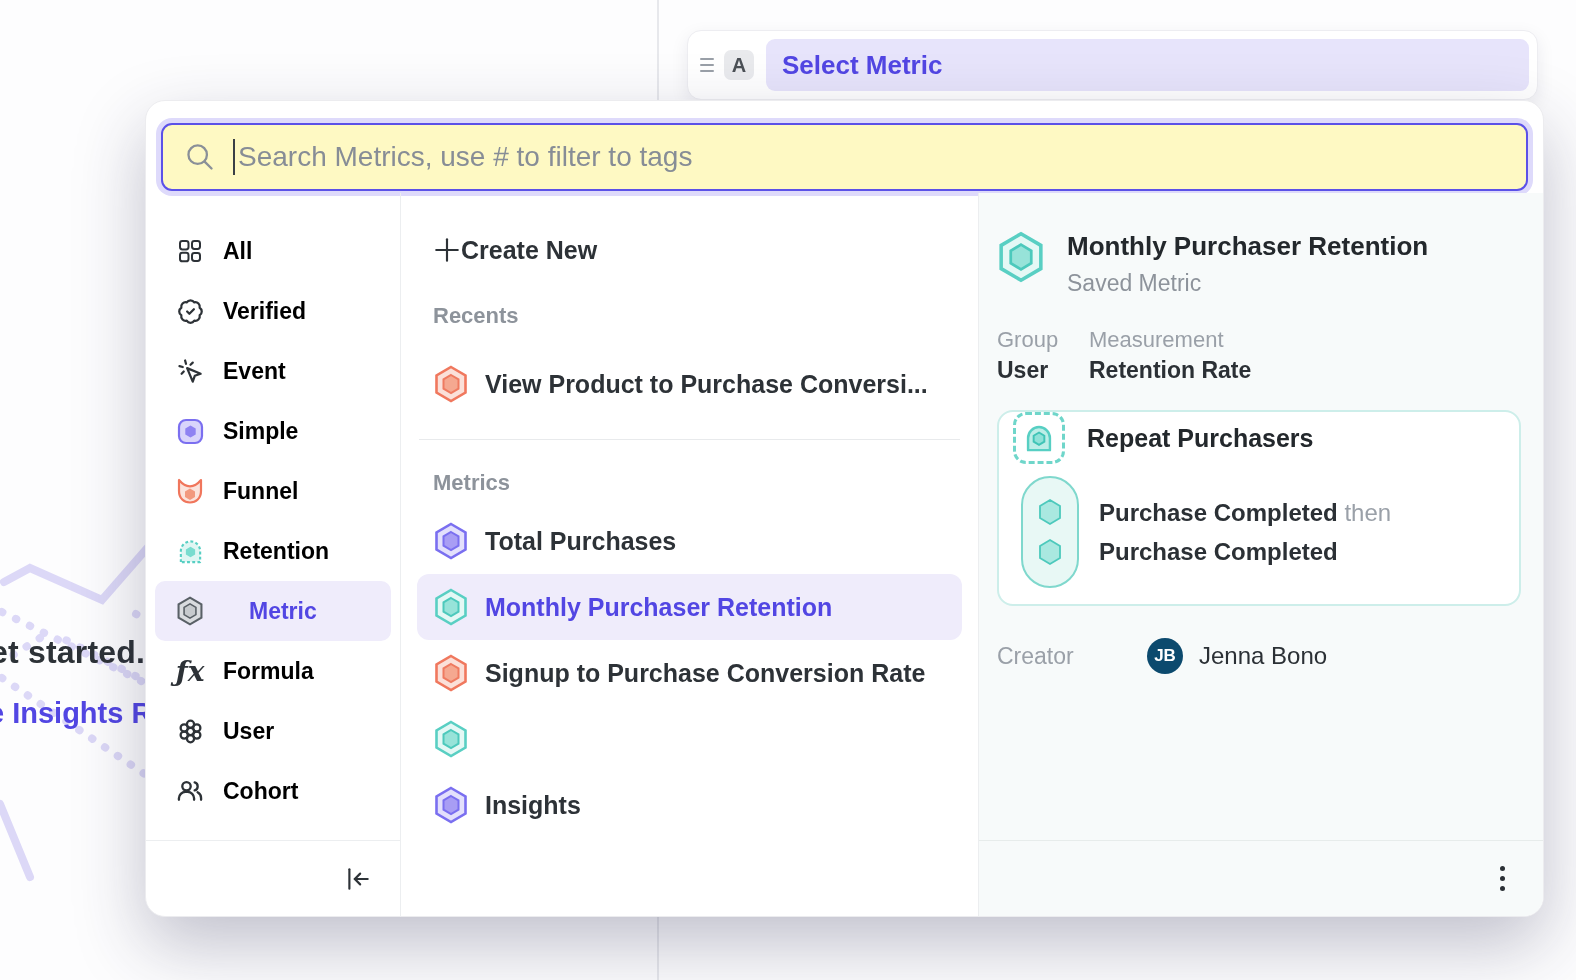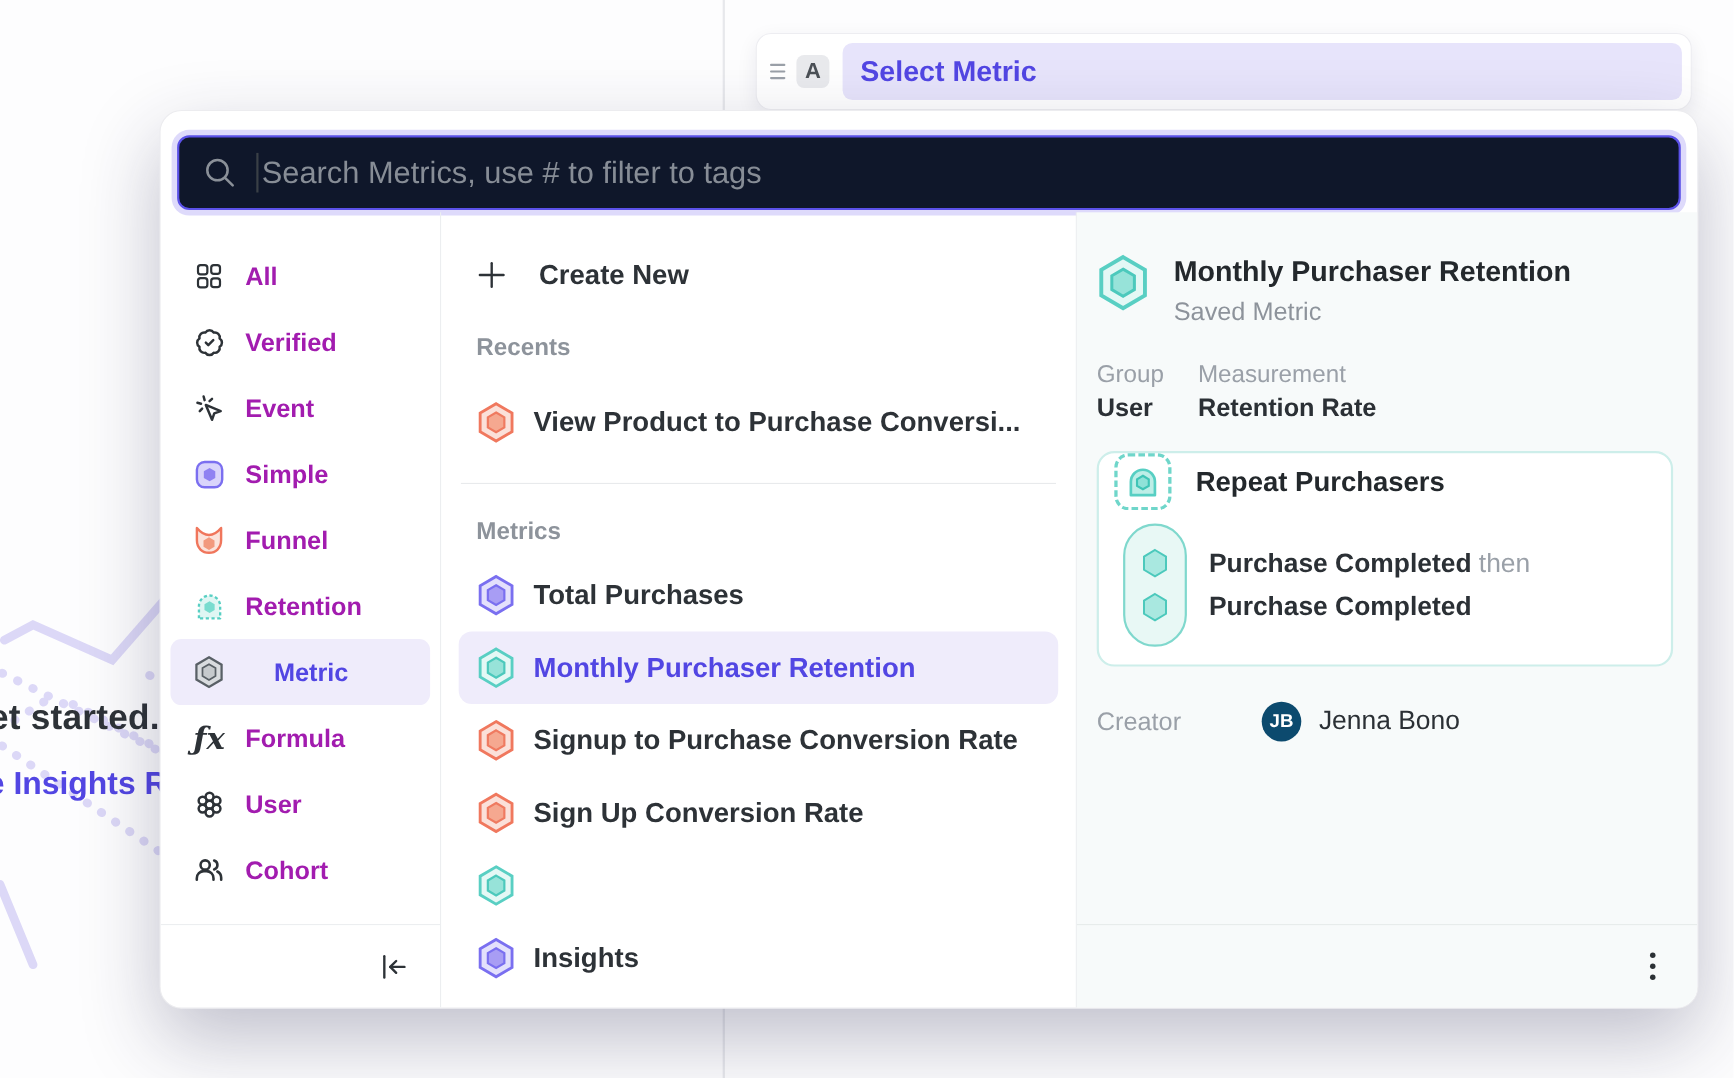--- a/index.html
+++ b/index.html
@@ -25,43 +25,43 @@
     display:flex; align-items:center; padding-left:16px; cursor:pointer; }
   .metric-pill span { font-size:26px; font-weight:700; color:#5246e3; }
 
   
   .modal { position:absolute; left:145px; top:100px; width:1399px; height:817px; background:#fff;
     border:1px solid #ececef; border-radius:20px; box-shadow:0 28px 70px rgba(35,35,75,.28);
     z-index:3; overflow:hidden; }
 
   .search { position:absolute; left:15px; right:15px; top:22px; height:68px;
     border:2px solid #5b51e8; border-radius:11px; box-shadow:0 0 0 5px #dedafb;
-    display:flex; align-items:center; padding:0 22px; background:#0f172a; cursor:text; }
+    display:flex; align-items:center; padding:0 22px; background:#fef9c3; cursor:text; }
   .search svg { flex:0 0 auto; margin-right:18px; }
   .caret { width:2px; height:36px; background:#3a4046; margin-right:3px; }
   .placeholder { font-size:28px; color:#878d96; }
 
   .columns { position:absolute; top:92px; left:0; right:0; bottom:0; display:flex; }
 
   
   .sidebar { width:255px; border-right:1px solid #eceef0; position:relative; padding-top:28px; }
   .side-item { height:60px; margin:0 9px; padding-left:20px; display:flex; align-items:center; gap:18px;
     border-radius:10px; cursor:pointer; }
   .side-item .ic { width:30px; display:flex; justify-content:center; align-items:center; }
-  .side-item .lbl { font-size:23px; font-weight:600; color:#a21caf; }
+  .side-item .lbl { font-size:23px; font-weight:600; color:#000000; }
   .side-item.sel { background:#efecfb; }
   .side-item.sel .lbl { color:#5246e3; font-weight:700;margin-left:26px; }
   .fx { font-style:italic; font-family:"DejaVu Serif", serif; font-size:28px; font-weight:600; color:#2d3237; }
   .side-footer { position:absolute; left:0; right:0; bottom:0; height:76px; border-top:1px solid #eceef0;
     display:flex; align-items:center; justify-content:flex-end; padding-right:28px; }
   .collapse-btn { cursor:pointer; display:flex; }
 
   
   .midcol { width:578px; border-right:1px solid #eceef0; padding:34px 16px 0 16px; }
-  .create-row { height:46px; display:flex; align-items:center; gap:29px; padding-left:16px; cursor:pointer; }
+  .create-row { height:46px; display:flex; align-items:center; gap:0; padding-left:16px; cursor:pointer; }
   .create-row .lbl { font-size:25px; font-weight:700; color:#2d3237; }
   .section-label { margin:30px 0 0 16px; font-size:22px; font-weight:600; color:#8d939b; }
   .mrow { height:66px; display:flex; align-items:center; gap:16px; padding-left:16px; border-radius:12px; cursor:pointer; }
   .mrow.recent { margin-top:22px; }
   .mrow .hex { width:36px; display:flex; justify-content:center; }
   .mrow .lbl { font-size:25px; font-weight:700; color:#2d3237; white-space:nowrap; }
   .mrow.sel { background:#efecfb; }
   .mrow.sel .lbl { color:#5246e3; }
   .mid-divider { height:1px; background:#e8eaec; margin:22px 2px 0 2px; }
   .metrics-group { margin-top:12px; }
@@ -334,29 +334,20 @@
           <div class="mrow">
             <span class="hex hx-coral">
               <svg width="34" height="38" viewBox="0 0 34 38">
                 <polygon class="hex-o" points="17,2 31.5,10.5 31.5,27.5 17,36 2.5,27.5 2.5,10.5"></polygon>
                 <polygon class="hex-i" points="17,10 24.5,14.4 24.5,23.6 17,28 9.5,23.6 9.5,14.4"></polygon>
               </svg>
               </span>
             <span class="lbl">Signup to Purchase Conversion Rate</span>
           </div>
 
-          <div class="mrow">
-            <span class="hex hx-coral">
-              <svg width="34" height="38" viewBox="0 0 34 38">
-                <polygon class="hex-o" points="17,2 31.5,10.5 31.5,27.5 17,36 2.5,27.5 2.5,10.5"></polygon>
-                <polygon class="hex-i" points="17,10 24.5,14.4 24.5,23.6 17,28 9.5,23.6 9.5,14.4"></polygon>
-              </svg>
-              </span>
-            <span class="lbl">Sign Up Conversion Rate</span>
-          </div>
 
           <div class="mrow">
             <span class="hex hx-teal">
               <svg width="34" height="38" viewBox="0 0 34 38">
                 <polygon class="hex-o" points="17,2 31.5,10.5 31.5,27.5 17,36 2.5,27.5 2.5,10.5"></polygon>
                 <polygon class="hex-i" points="17,10 24.5,14.4 24.5,23.6 17,28 9.5,23.6 9.5,14.4"></polygon>
               </svg>
               </span>
           </div>
 

